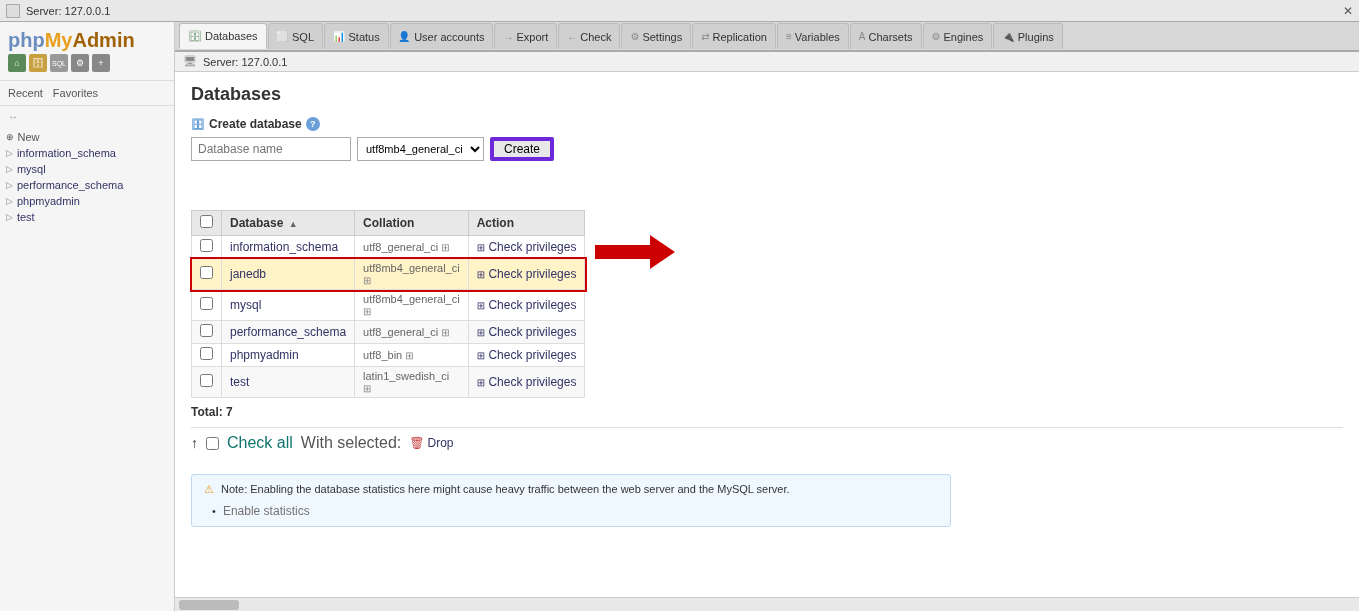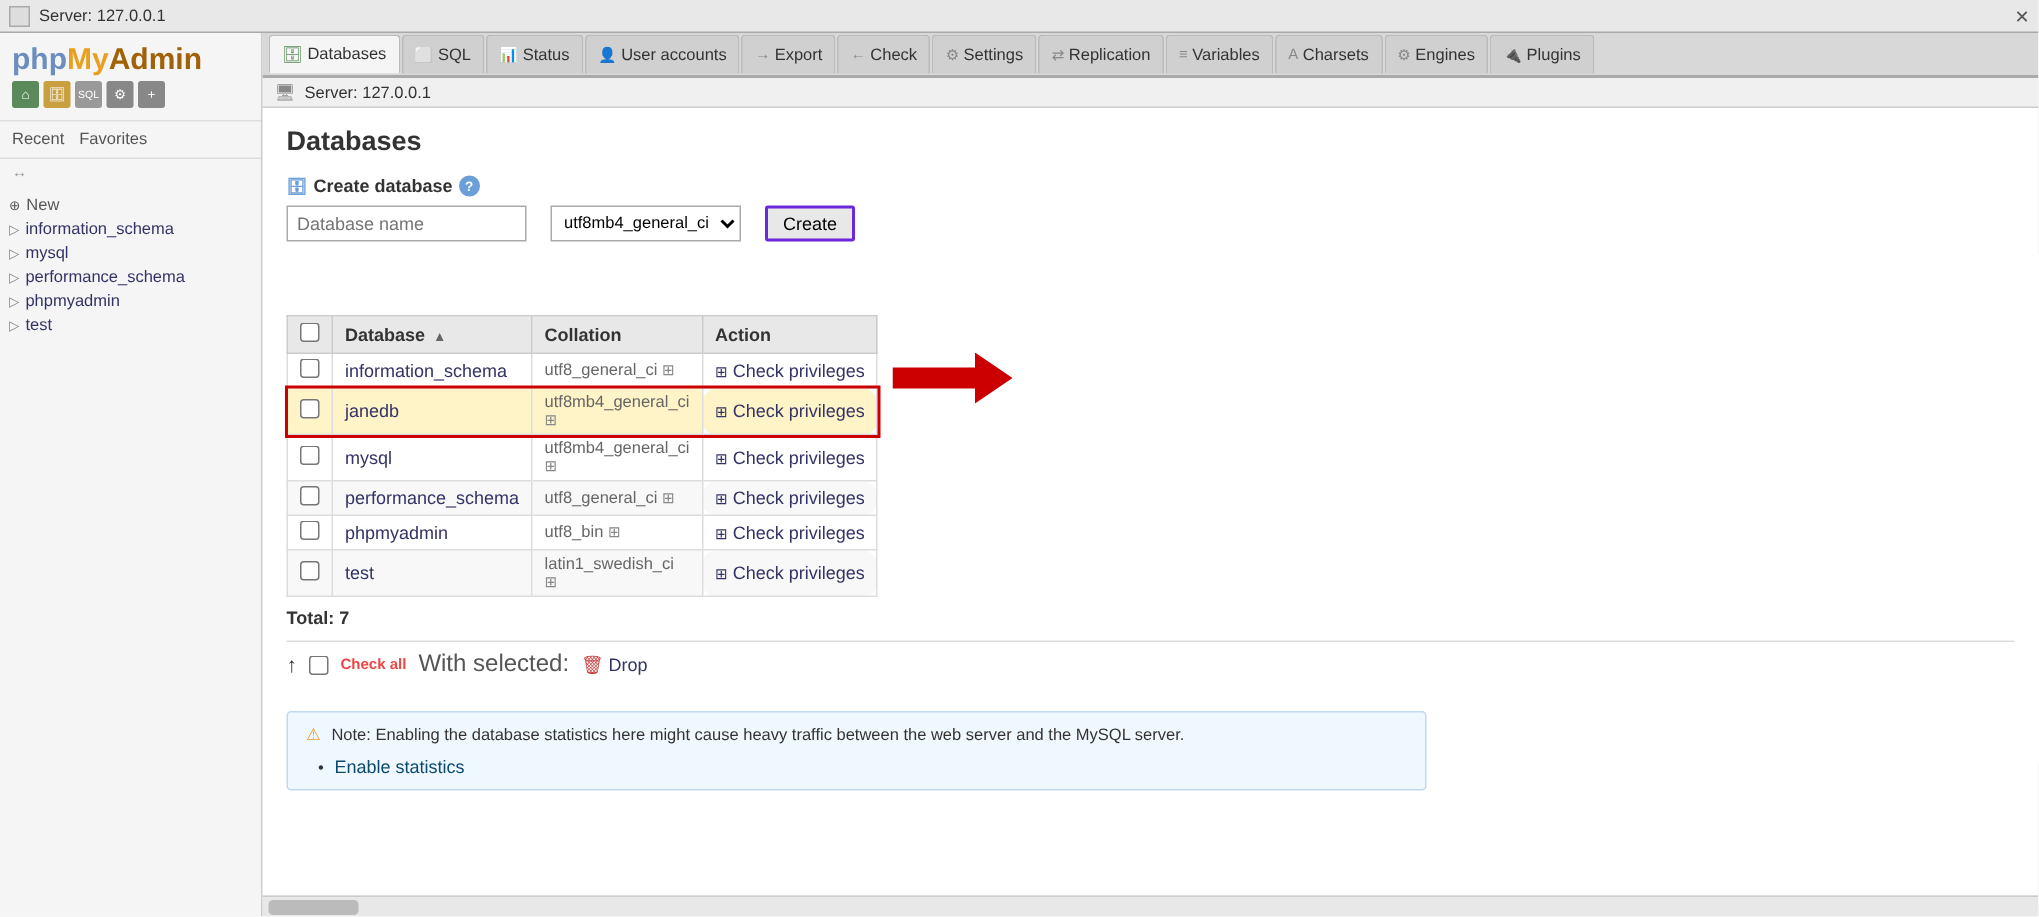--- a/index.html
+++ b/index.html
@@ -90,65 +90,65 @@
     }
 
     
     .main-content { flex: 1; background: white; padding: 12px 16px; overflow-y: auto; }
 
     .page-title { font-size: 18px; font-weight: bold; color: #333; margin-bottom: 12px; }
 
     .create-db-section { margin-bottom: 16px; }
     .create-db-label { display: flex; align-items: center; gap: 4px; font-weight: bold; font-size: 12px; margin-bottom: 6px; color: #333; }
     .info-icon { width: 14px; height: 14px; background: #6a9fd8; border-radius: 50%; color: white; font-size: 9px; display: flex; align-items: center; justify-content: center; cursor: pointer; }
-    .create-db-form { display: flex; align-items: flex-start; gap: 16px; }
+    .create-db-form { display: flex; align-items: flex-start; gap: 6px; }
     .db-name-input { width: 160px; height: 24px; border: 1px solid #aaa; padding: 2px 6px; font-size: 12px; }
     .collation-select { height: 24px; border: 1px solid #aaa; padding: 2px 4px; font-size: 11px; background: white; }
     .create-btn {
       height: 24px; padding: 0 10px; background: #e8e8e8;
-      border: 2px solid #6d28d9; font-size: 12px; cursor: pointer;
+      border: 4px solid #6d28d9; font-size: 12px; cursor: pointer;
       border-radius: 2px;
     }
 
     
     .db-table { width: 320px; border-collapse: collapse; font-size: 12px; margin-top: 33px; }
     .db-table th {
       background: #e8e8e8; border: 1px solid #ccc;
       padding: 4px 8px; text-align: left; font-weight: bold; color: #333;
     }
     .db-table th.sortable { cursor: pointer; }
     .sort-arrow { font-size: 9px; color: #666; margin-left: 2px; }
     .db-table td { border: 1px solid #ddd; padding: 3px 8px; }
     .db-table tr:nth-child(even) { background: #f8f8f8; }
     .db-link { color: #336; text-decoration: none; cursor: pointer; }
     .check-col { width: 20px; text-align: center; }
-    .action-col { color: #336; cursor: pointer; white-space: nowrap; border-radius: 10px; }
+    .action-col { color: #336; cursor: pointer; white-space: nowrap; }
     .collation-text { color: #666; font-size: 11px; }
 
     .total-row { padding: 4px 0; font-weight: bold; font-size: 12px; color: #333; }
 
     .check-all-row { display: flex; align-items: center; gap: 8px; padding: 6px 0; border-top: 1px solid #ddd; margin-top: 4px; }
-    .check-all-row label { font-size: 10px; color: #ef4444; font-weight: bold; }
+    .check-all-row label { font-size: 16px; color: #0f766e; }
     .with-selected { font-size: 16px; color: #555; }
     .drop-btn { display: flex; align-items: center; gap: 3px; color: #336; cursor: pointer; font-size: 12px; text-decoration: none; }
 
     
     .note-box {
       margin-top: 16px;
       background: #f0f8ff;
       border: 1px solid #c0d8f0;
       border-radius: 3px;
       padding: 8px 12px;
       font-size: 11px;
       color: #333;
       max-width: 760px;
     }
     .note-box .note-icon { color: #e8a020; margin-right: 4px; }
     .enable-stats { margin-top: 8px; padding-left: 8px; }
-    .enable-stats a { color: #0c4a6e; text-decoration: none; font-size: 12px; cursor: pointer; text-align: center; }
+    .enable-stats a { color: #737373; text-decoration: none; font-size: 12px; cursor: pointer; text-align: center; }
     .bullet { margin-right: 4px; }
 
     
     .scrollbar-bottom { 
       height: 14px; 
       background: #e8e8e8; 
       border-top: 1px solid #ccc;
       position: relative;
     }
     .scrollbar-thumb {

